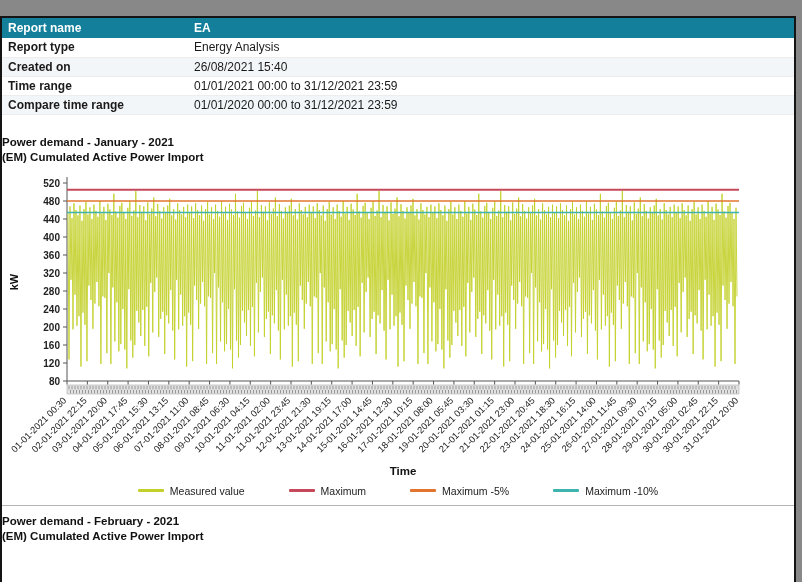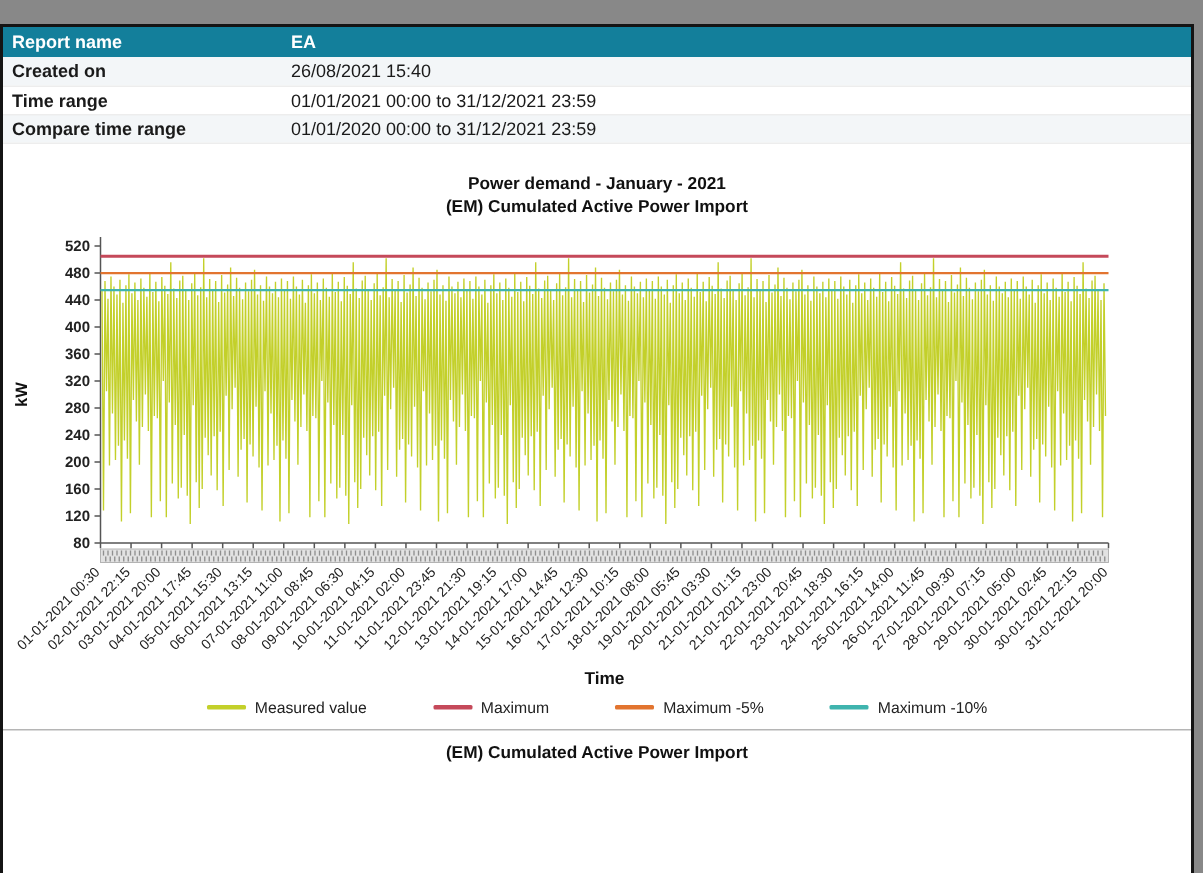--- a/index.html
+++ b/index.html
@@ -12,39 +12,43 @@
   }
   
   table.report{border-collapse:collapse;width:100%;table-layout:fixed;}
   table.report td{font-size:12px;padding:2px 6px;height:19px;vertical-align:middle;}
   table.report td.lbl{width:186px;font-weight:bold;}
   table.report tr.hdr td{background:#137f9b;color:#ffffff;font-weight:bold;height:20px;}
   table.report tr.alt td{background:#f3f6f8;}
   table.report tr:not(.hdr) td{border-bottom:1px solid #ededed;}
   
   .chart-section{margin-top:20px;}
-  .c-title{font-size:11.5px;font-weight:bold;text-align:center;line-height:15px;color:#111;}
+  .c-title{font-size:11.5px;font-weight:bold;text-align:left;line-height:15px;color:#111;}
   svg{display:block;}
   .legend{display:flex;justify-content:center;align-items:center;gap:44px;margin:2px 0 8px 0;}
   .legend .item{display:flex;align-items:center;gap:6px;font-size:10.5px;color:#222;}
   .legend .swatch{display:inline-block;width:26px;height:3px;border-radius:1px;}
   
   .divider{border-top:1px solid #b5b5b5;margin-top:2px;}
   .next-section{padding-top:8px;}
 </style>
 </head>
 <body>
 
 <div class="window">
 
   <table class="report">
     <tbody>
         <tr class="hdr">
       <td class="lbl">Report name</td>
       <td>EA</td>
+    </tr>
+    <tr>
+      <td class="lbl">Report type</td>
+      <td>Energy Analysis</td>
     </tr>
     <tr class="alt">
       <td class="lbl">Created on</td>
       <td>26/08/2021 15:40</td>
     </tr>
     <tr>
       <td class="lbl">Time range</td>
       <td>01/01/2021 00:00 to 31/12/2021 23:59</td>
     </tr>
     <tr class="alt">
@@ -624,16 +628,17 @@
         <span class="item">
           <span class="swatch" style="background: rgb(63, 180, 174);"></span>
           <span>Maximum -10%</span>
         </span>
       </div>
   </div>
 
   <div class="divider"></div>
 
   <div class="next-section">
+    <div class="c-title">Power demand - February - 2021</div>
     <div class="c-title">(EM) Cumulated Active Power Import</div>
   </div>
 
 </div>
 
 </body></html>

